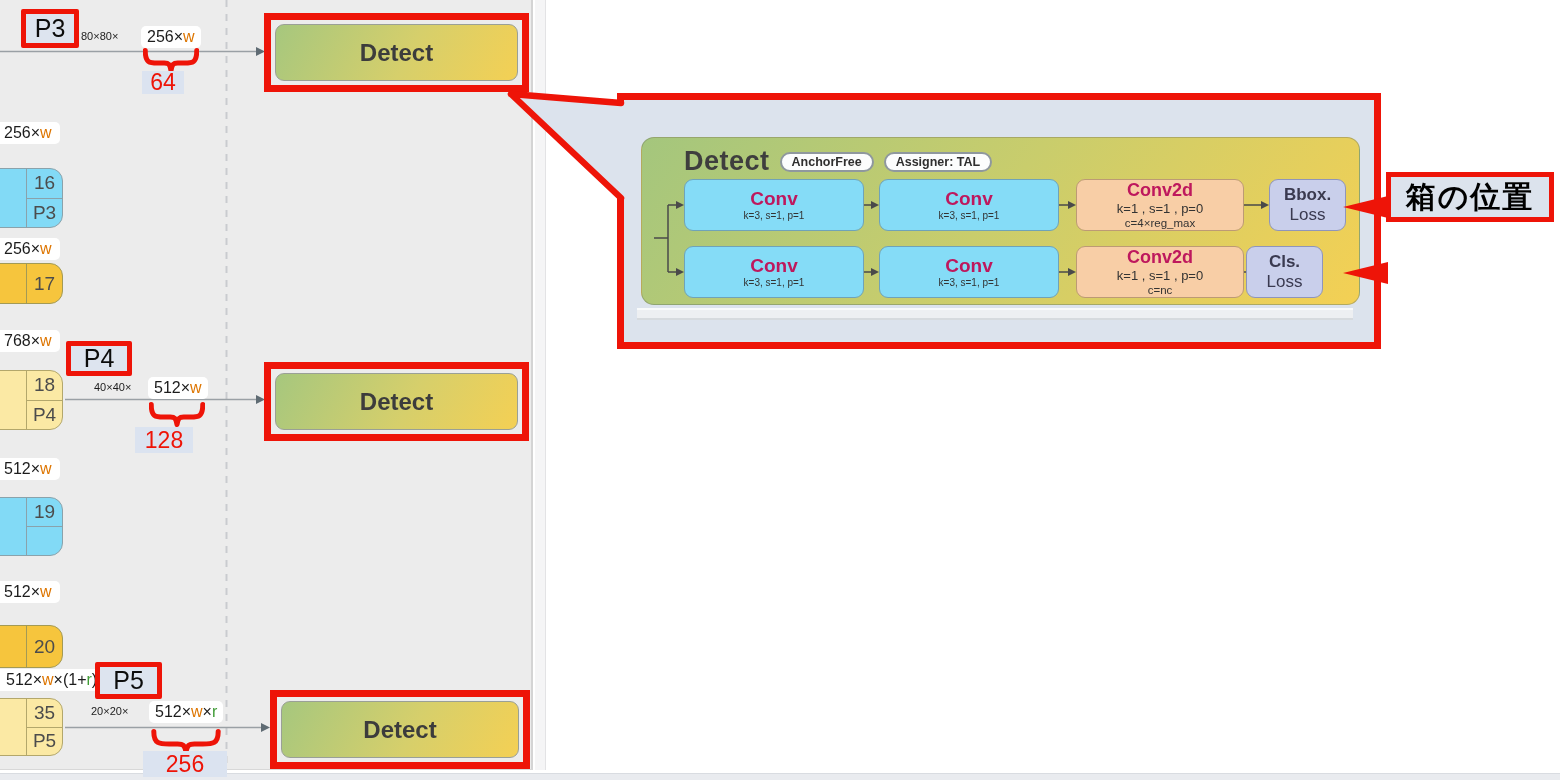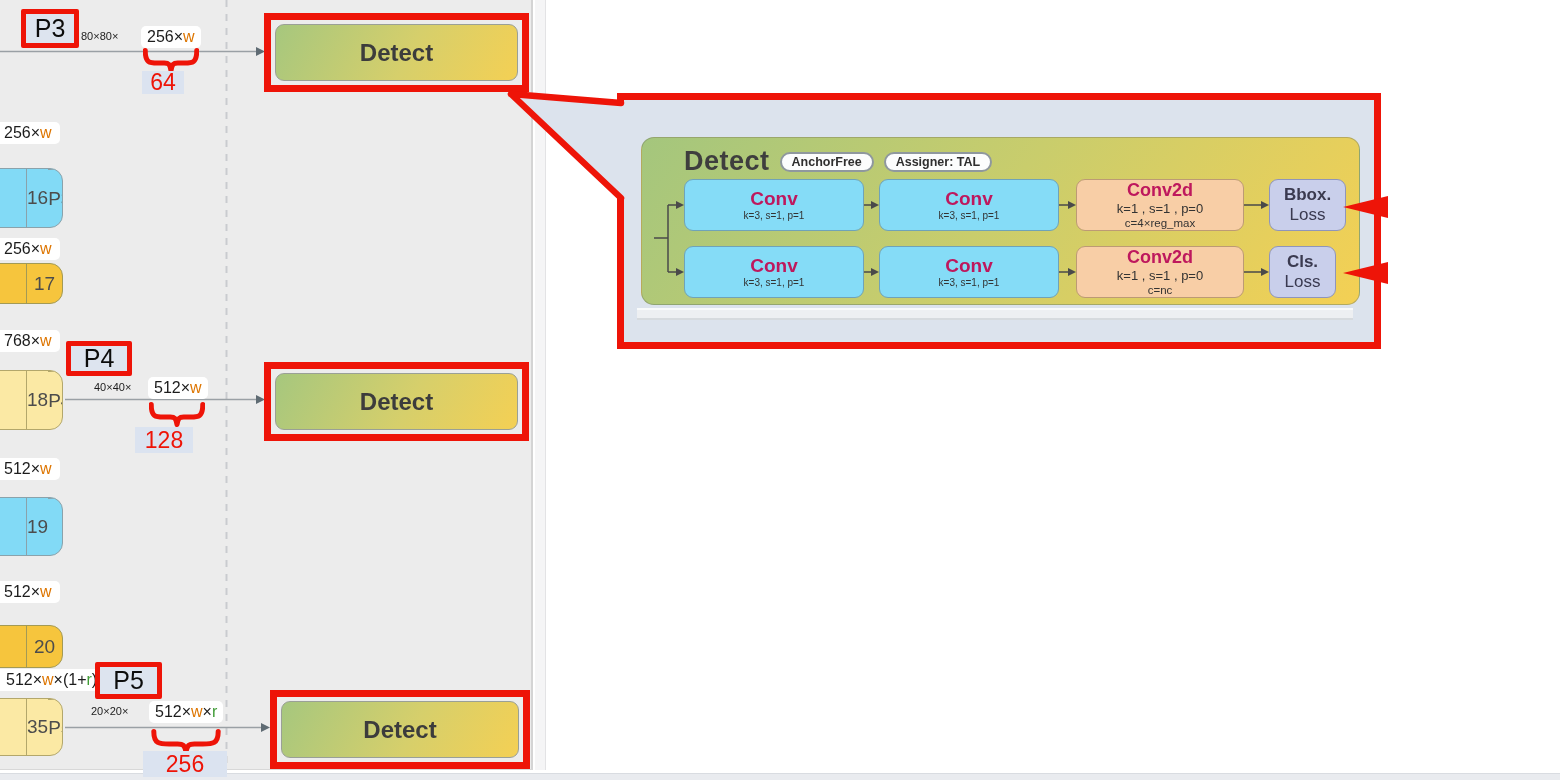--- a/index.html
+++ b/index.html
@@ -37,21 +37,21 @@
   .w{color:var(--orange)} .r{color:var(--green)}
 
   .brace{position:absolute;z-index:3}
   .count-label{position:absolute;z-index:3;background:#dbe3f0;color:var(--red);font-size:23px;
     display:flex;align-items:center;justify-content:center;line-height:1}
 
   
   .node{position:absolute;left:-22px;width:85px;z-index:2;border:1.5px solid;
     border-radius:0 13px 13px 0;display:flex;overflow:hidden}
   .node .main{flex:1}
-  .node .col{width:36px;border-left:1.5px solid;border-color:inherit;display:flex;flex-direction:row}
+  .node .col{width:36px;border-left:1.5px solid;border-color:inherit;display:flex;flex-direction:column}
   .node .cell{flex:1;display:flex;align-items:center;justify-content:center;font-size:19px;color:#4c4c4c}
   .node .cell + .cell{border-top:1.5px solid;border-color:inherit}
   .node.cyan{background:#82daf6;border-color:#8aa2ab}
   .node.gold{background:#f6c53d;border-color:#a39a55}
   .node.pale{background:#fbe9a4;border-color:#b3a76b}
 
   
   .detect-wrap{position:absolute;z-index:4;border:7px solid var(--red);padding:4px}
   .detect-grad{width:100%;height:100%;border:1px solid #9aa096;border-radius:9px;
     background:linear-gradient(118deg,#a6c77e 0%,#d6cf6b 55%,#f4d054 100%);
@@ -239,29 +239,30 @@
       </div>
       <div class="blk blue" style="left:237px;top:108px;width:180px">
         <div class="t">Conv</div>
         <div class="s">k=3, s=1, p=1</div>
       </div>
       <div class="blk peach" style="left:434px;top:108px;width:168px">
         <div class="t">Conv2d</div>
         <div class="s">k=1 , s=1 , p=0</div>
         <div class="s2">c=nc</div>
       </div>
-      <div class="blk lav" style="left:627px;top:108px;width:67px">
+      <div class="blk lav" style="left:604px;top:108px;width:77px">
         <div class="t">Cls.</div>
         <div class="s">Loss</div>
       </div>
     </div>
     <div class="panel-strip"></div>
   </div>
 
   <svg class="overlay" width="1560" height="780" viewBox="0 0 1560 780">
     <polygon points="511,94 625,103 625,199" fill="#dce3ed"></polygon>
     <path d="M511,94 L621,103 M511,94 L621,198" fill="none" stroke="#ee1408" stroke-width="6.5" stroke-linecap="round"></path>
     <polygon points="1388,196 1388,218 1343,207" fill="#ee1408"></polygon>
     <polygon points="1388,262 1388,284 1343,273" fill="#ee1408"></polygon>
   </svg>
 
+  <div class="callout" style="left:1386px;top:172px;width:168px;height:50px">箱の位置</div>
 
 </div>
 
 </body></html>

